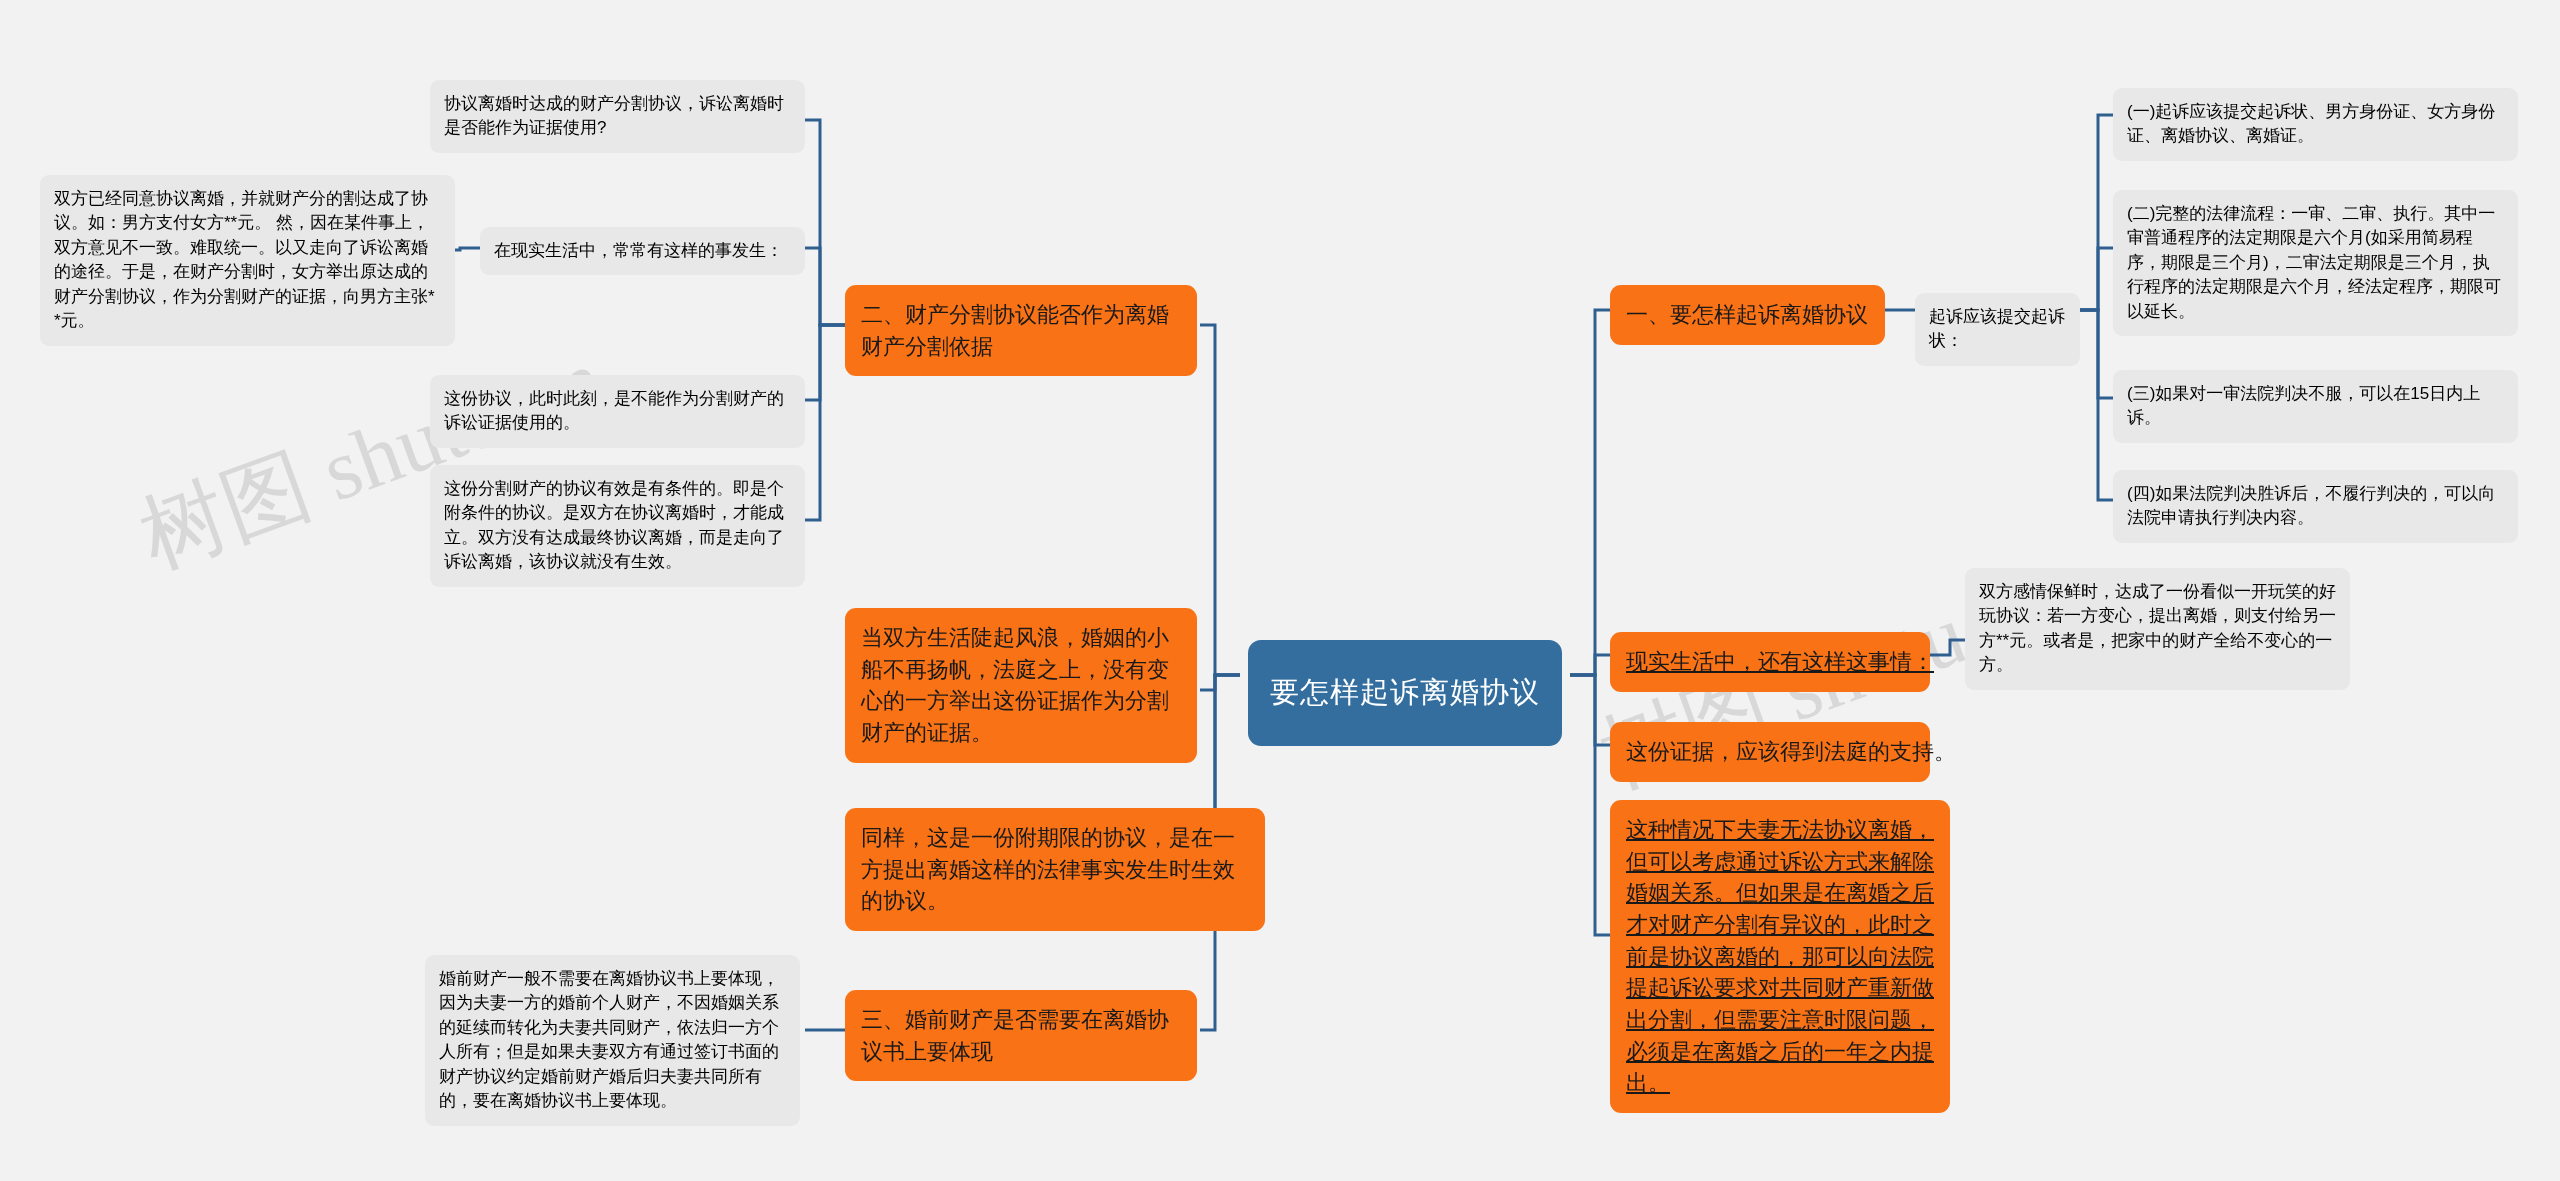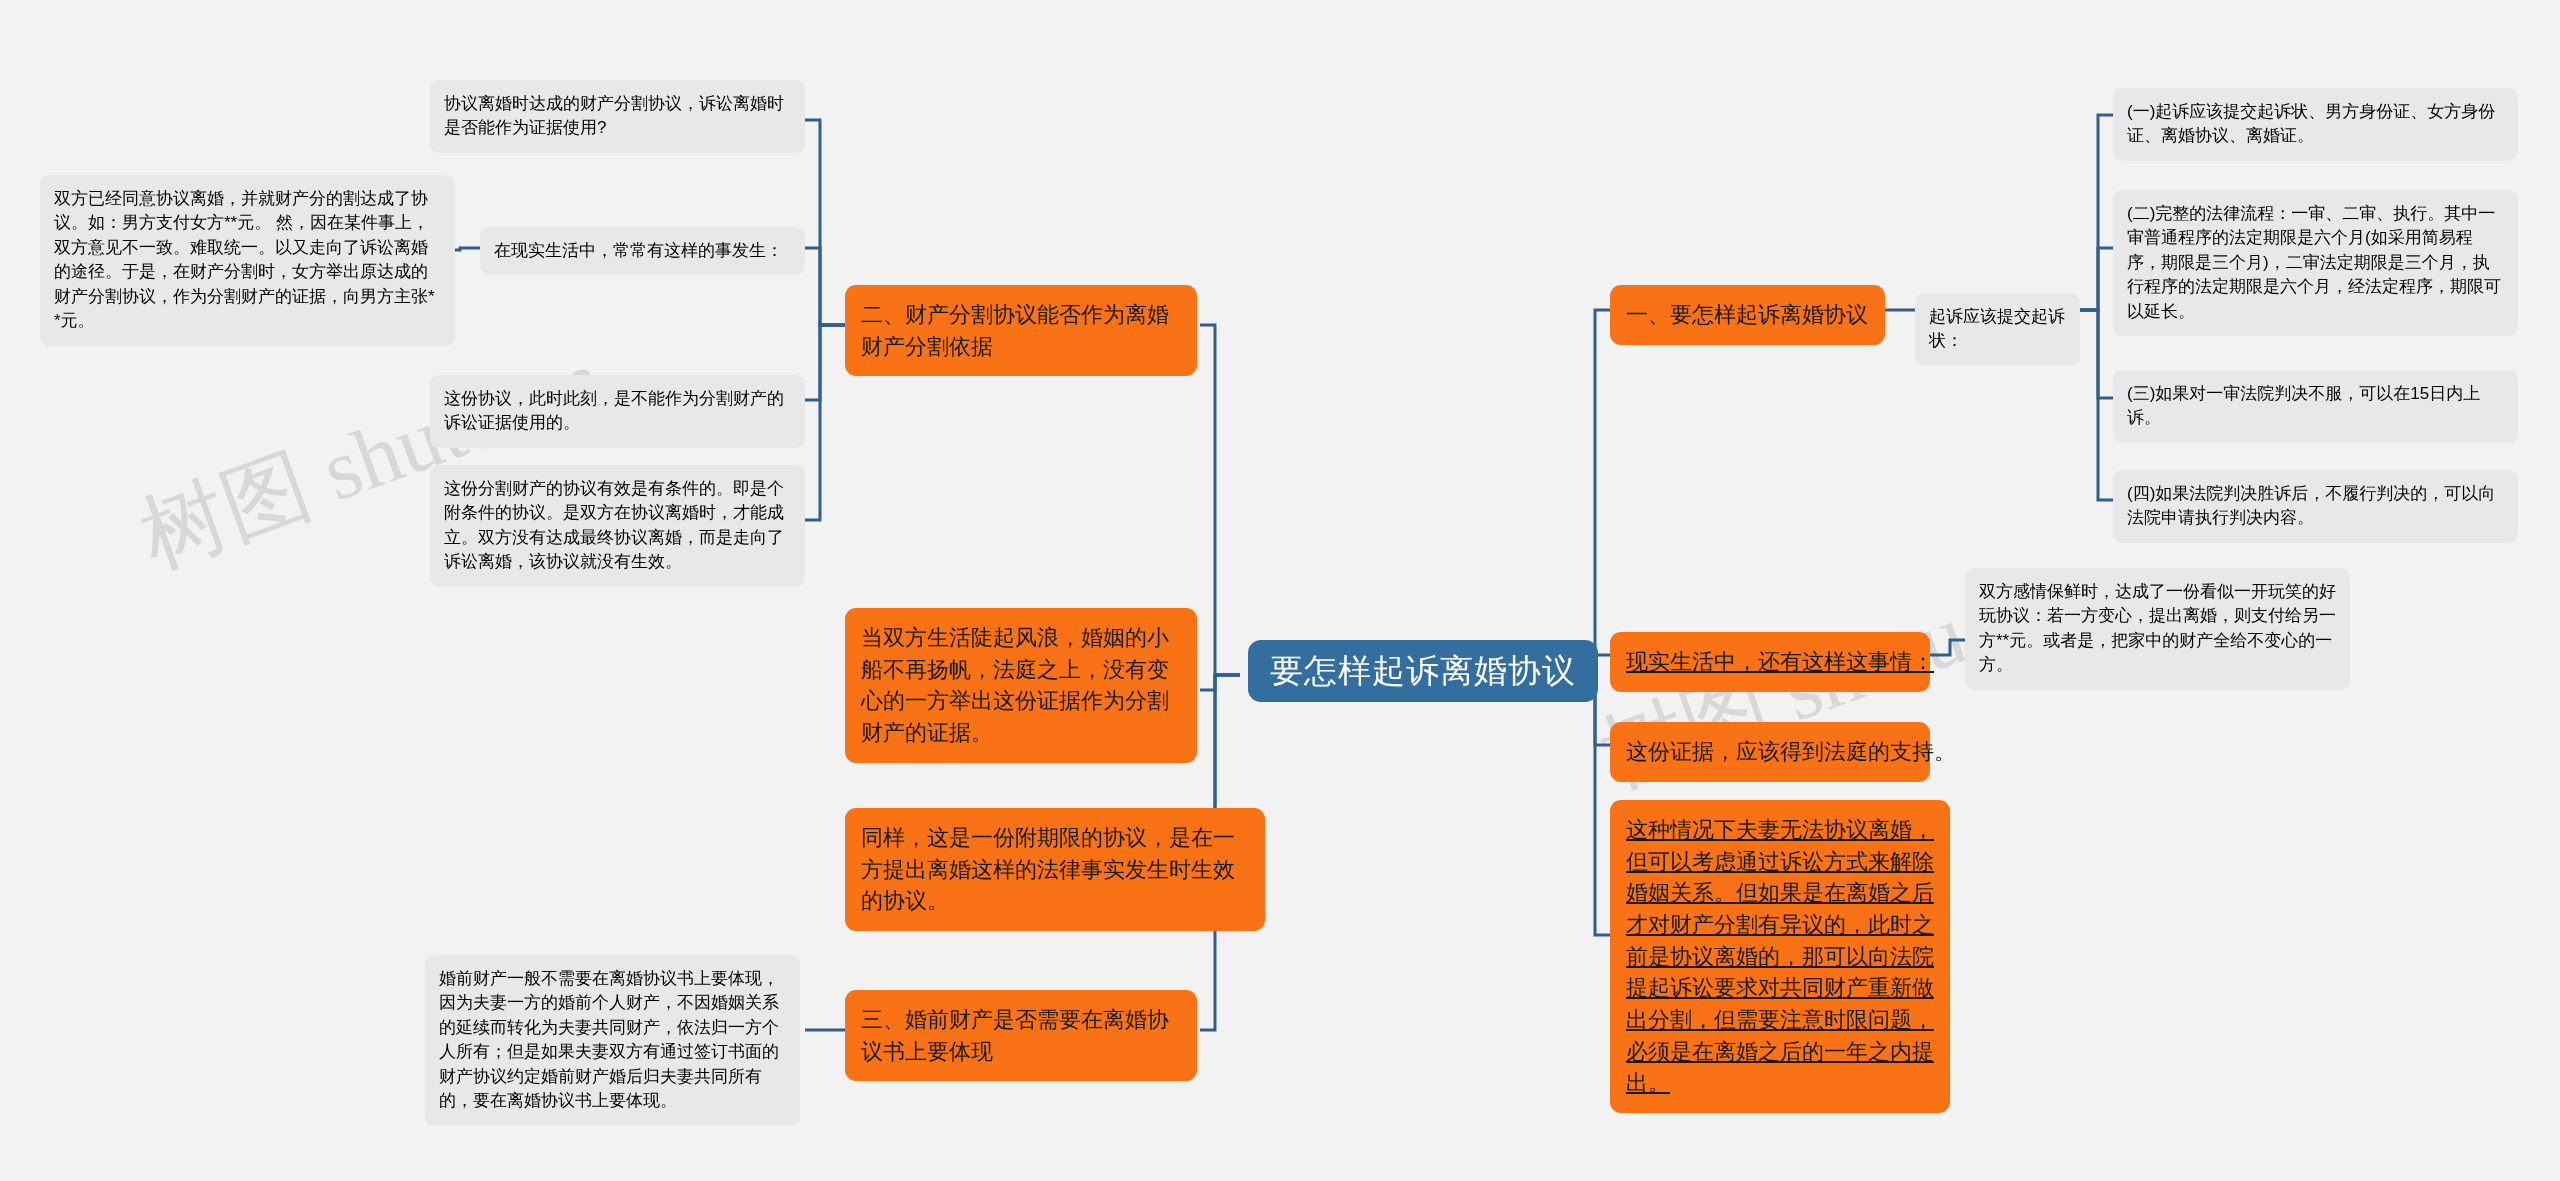--- a/index.html
+++ b/index.html
@@ -62,22 +62,22 @@
   .node.purple {
     background: #f97316;
     color: #191919;
     font-size: 22px;
     padding: 14px 16px;
     border-radius: 11px;
   }
   .node.root {
     background: #336e9e;
     color: #ffffff;
-    font-size: 33px;
-    padding: 7px 22px;
+    font-size: 29px;
+    padding: 32px 22px;
     border-radius: 13px;
     letter-spacing: 1px;
     white-space: nowrap;
   }
 </style>
 </head>
 <body>
 
 <div id="canvas">
 

